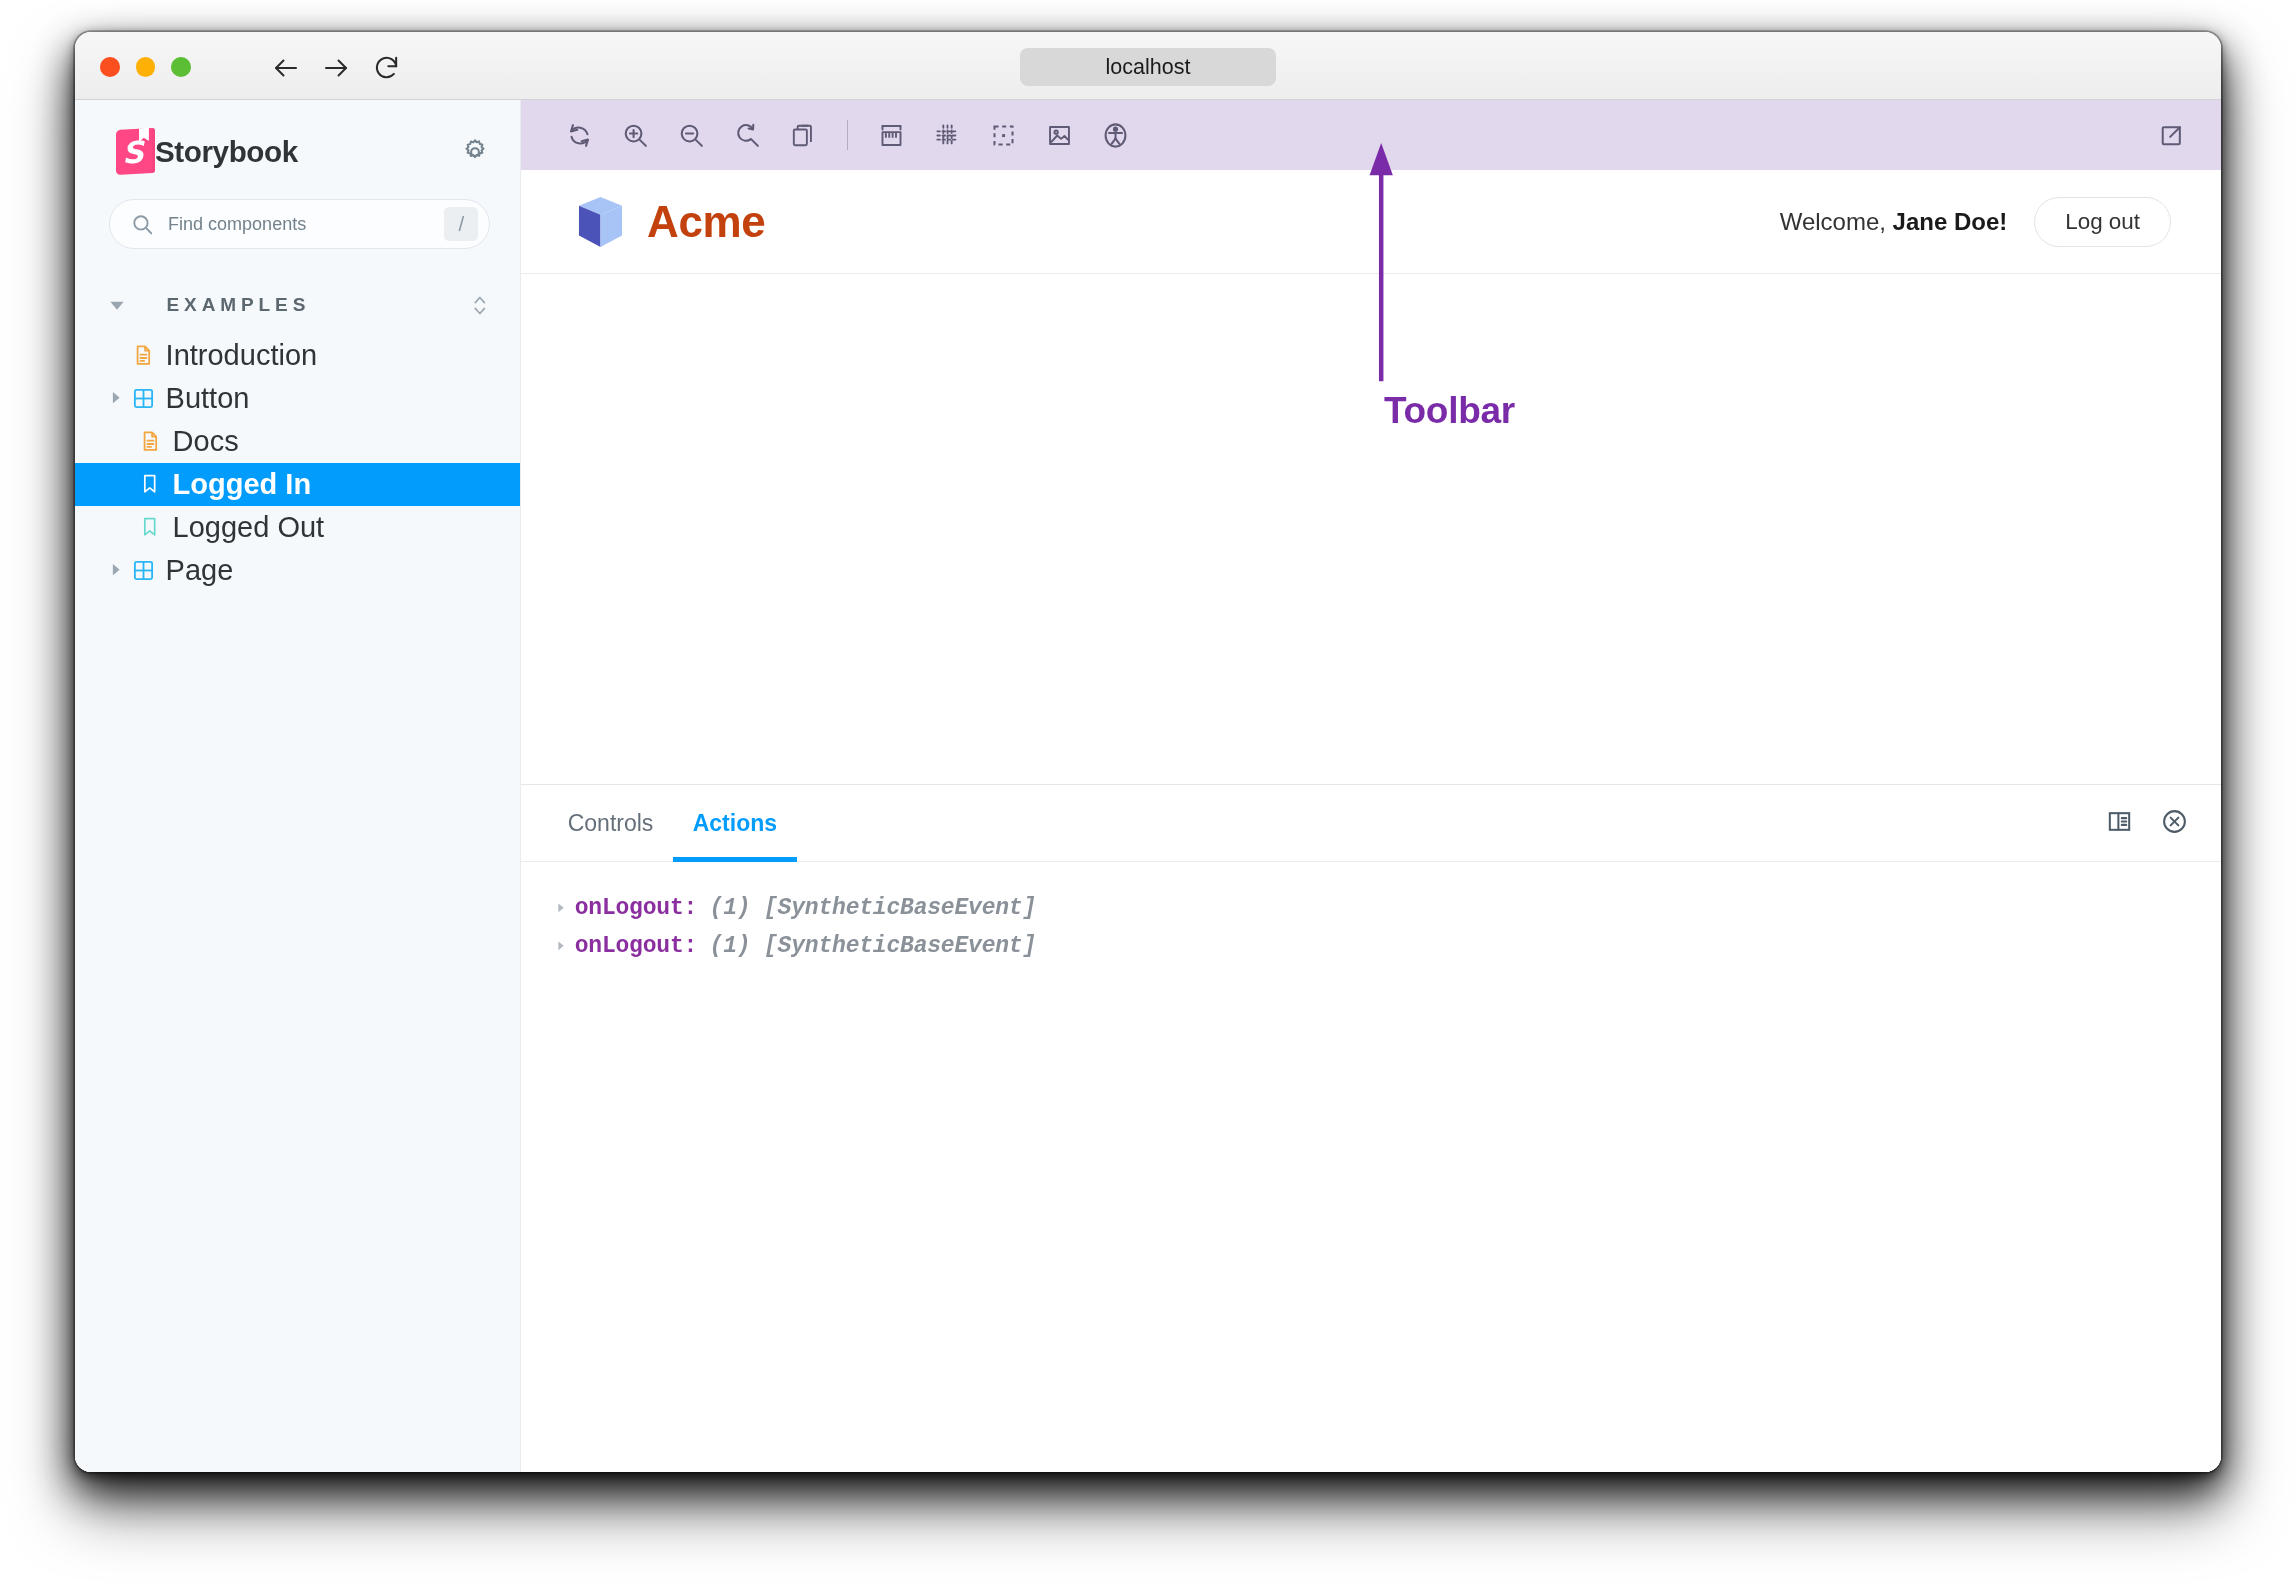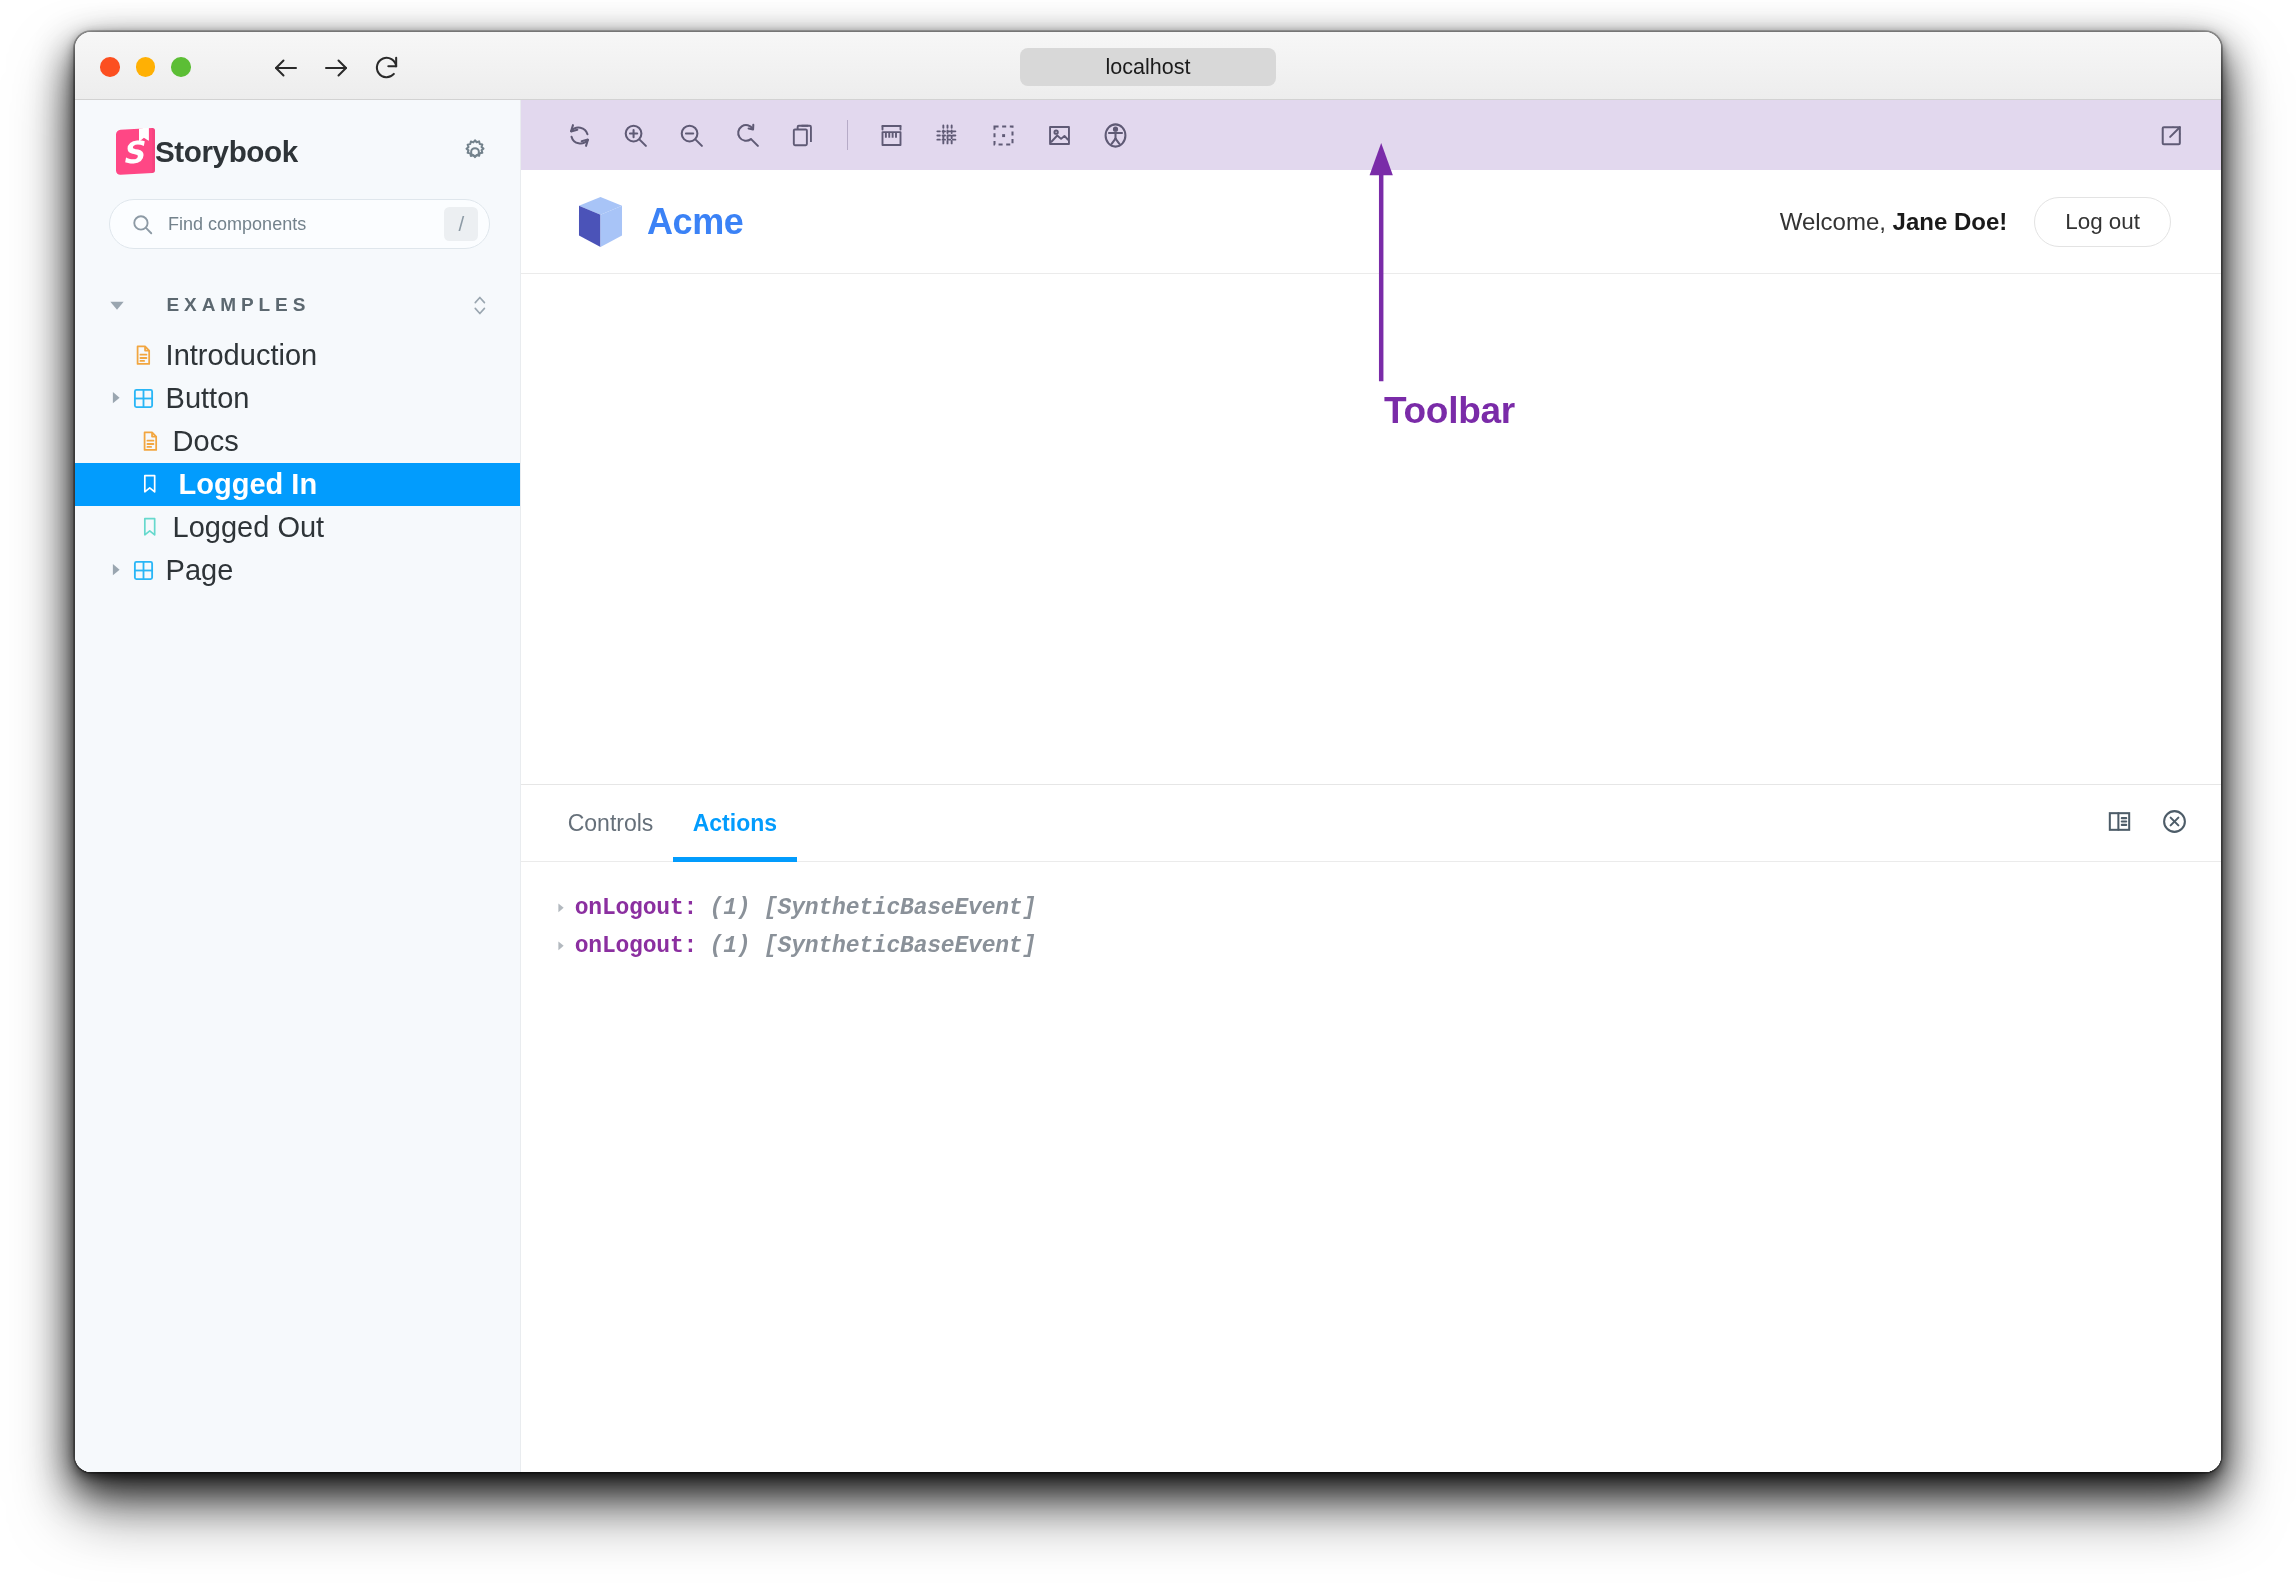--- a/index.html
+++ b/index.html
@@ -110,21 +110,21 @@
 
   .tree { margin-top: 10.7px; }
   .row {
     display: flex; align-items: center; height: 43px;
     padding-left: 34px; padding-right: 18px; position: relative;
   }
   .row .twisty { width: 23px; flex: 0 0 23px; display: flex; align-items: center; color: #9aa6b0; }
   .row .ico { width: 30px; flex: 0 0 30px; display: flex; align-items: center; }
   .row .txt { font-size: 29px; color: #2e3438; margin-left: 3.6px; }
   .row.indent1 { padding-left: 64px; }
-  .row.selected { background: #029cfd; gap: 6px; }
+  .row.selected { background: #029cfd; }
   .row.selected .txt { color: #ffffff; font-weight: bold; }
   .row.selected .ico svg { color: #ffffff; }
 
   
   #main { flex: 1; display: flex; flex-direction: column; min-width: 0; background: #ffffff; }
 
   #toolbar {
     height: 70px; background: #e2d8ee; display: flex; align-items: center;
     padding: 0 21.5px 0 30px; flex: 0 0 70px; position: relative;
   }
@@ -136,21 +136,21 @@
   .tb-right { margin-left: auto; }
 
   #preview { flex: 1; display: flex; flex-direction: column; position: relative; min-height: 0; }
 
   #acme-header {
     height: 104px; flex: 0 0 104px; border-bottom: 0.9px solid #ebebeb;
     display: flex; align-items: center; padding: 0 50px 0 56px;
   }
   .acme-left { display: flex; align-items: center; }
   .acme-cube { width: 47px; height: 52px; position: relative; flex: 0 0 47px; }
-  .acme-name { margin-left: 23px; font-size: 36px; font-weight: bold; color: #3b82f6; letter-spacing: -0.4px; }
+  .acme-name { margin-left: 23px; font-size: 44px; font-weight: bold; color: #c2410c; letter-spacing: -0.4px; }
   .acme-right { margin-left: auto; display: flex; align-items: center; }
   .welcome { font-size: 24px; color: #333333; }
   .welcome b { font-weight: bold; color: #1a1a1a; }
   .logout {
     margin-left: 27px; height: 50px; border: 0.9px solid #e3e3e3; border-radius: 25px;
     background: #ffffff; display: flex; align-items: center; padding: 0 30px;
     font-size: 22.4px; color: #333333;
   }
 
   #canvas { flex: 1; background: #ffffff; position: relative; }

